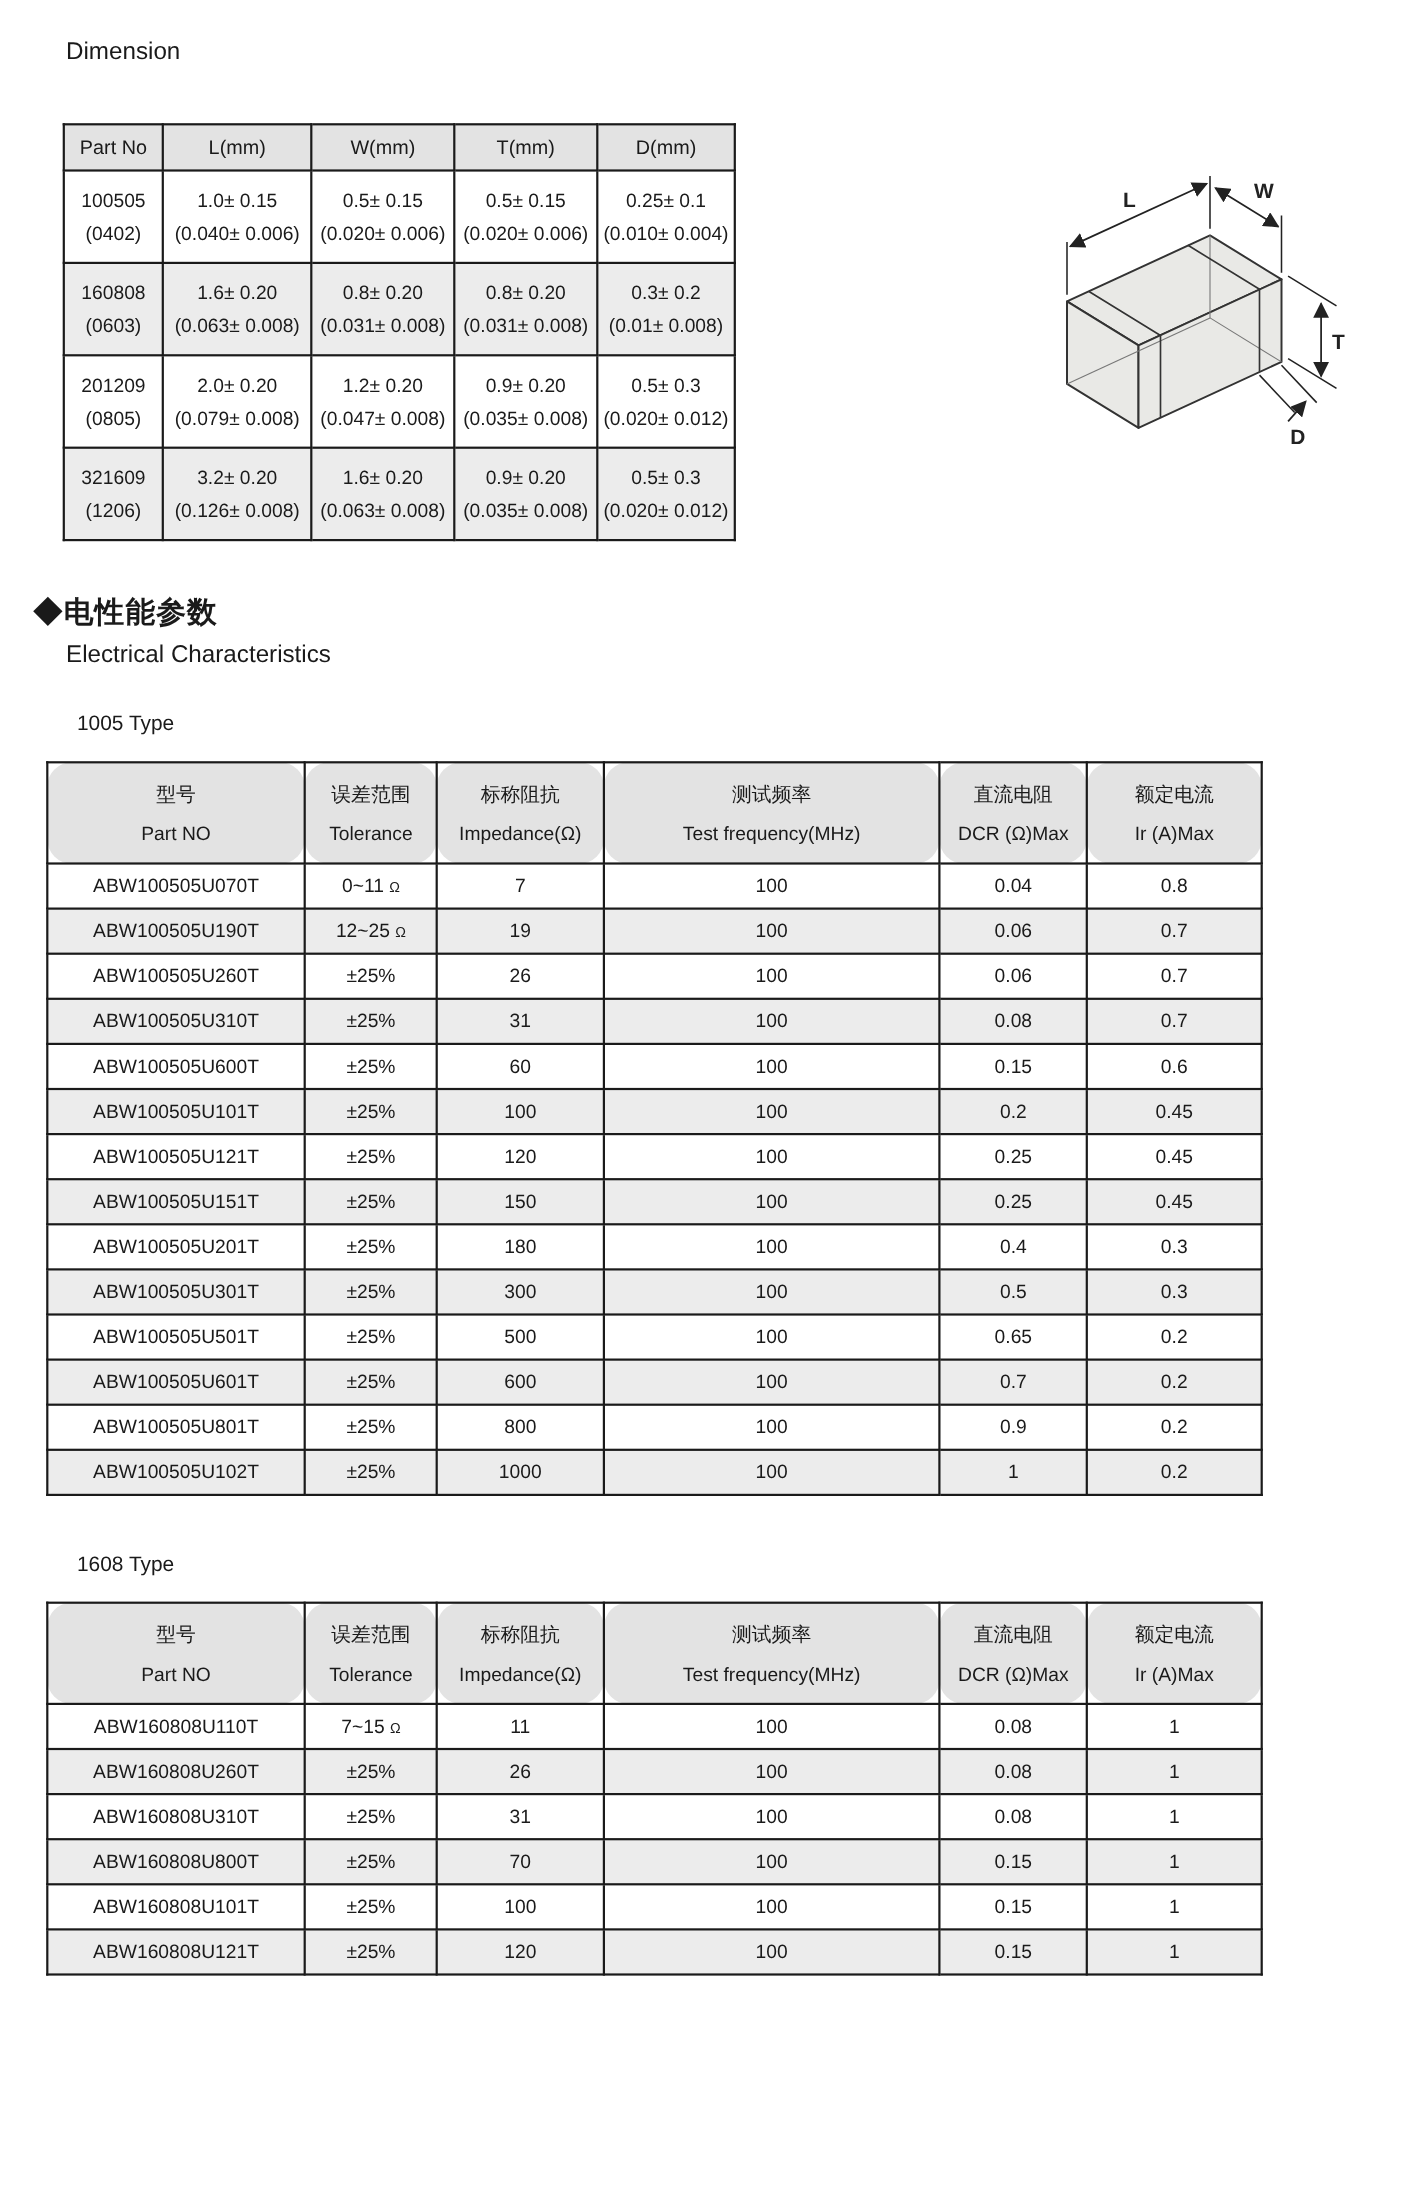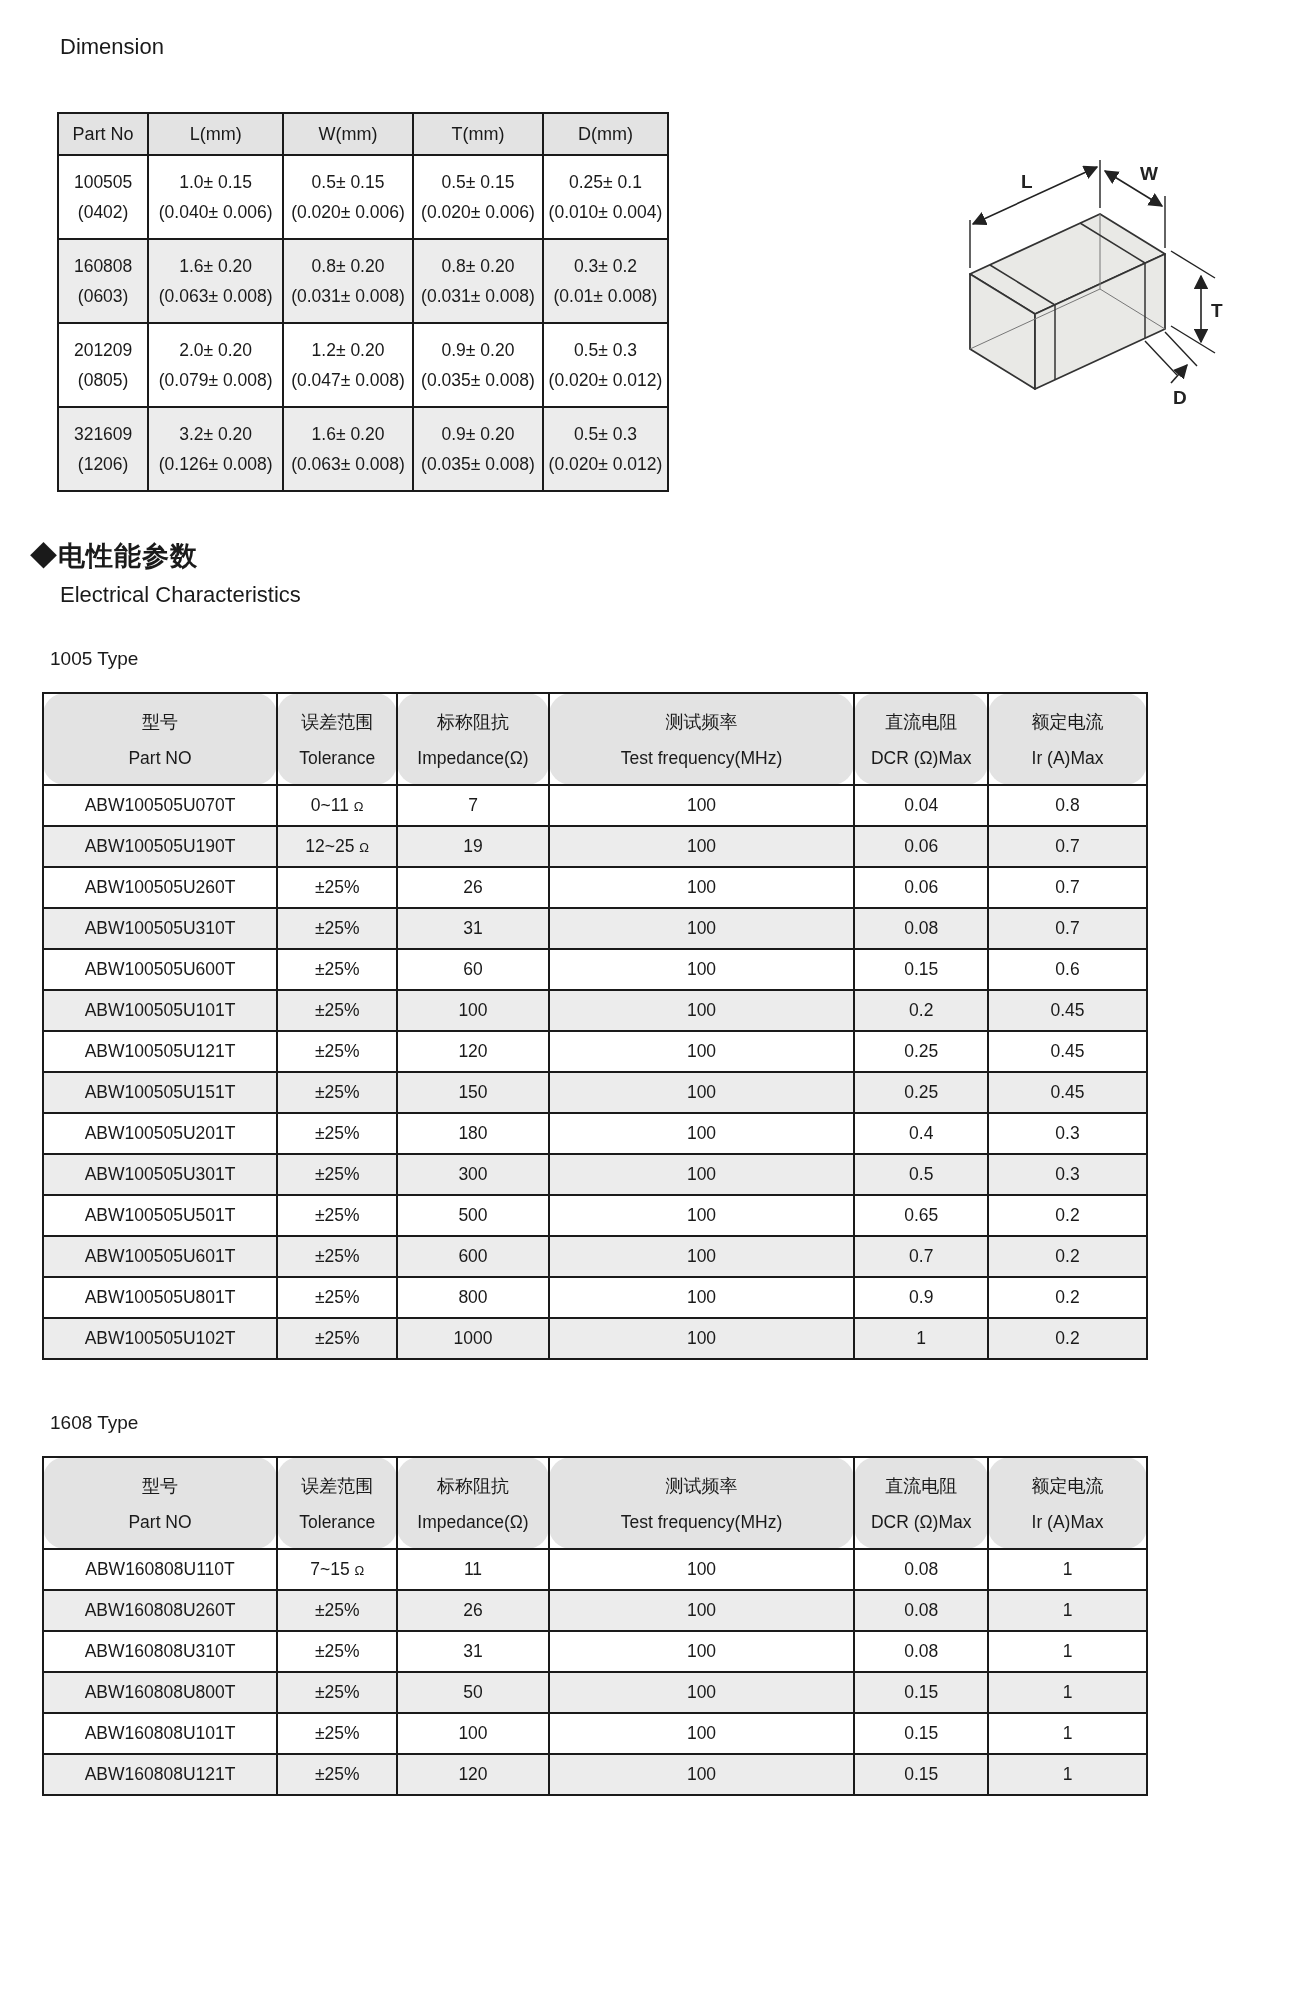--- a/index.html
+++ b/index.html
@@ -31,21 +31,21 @@
   .dim-table { position:absolute; left:57px; top:0; width:612px; }
   .dim-table th { background:#e3e3e3; height:42px; font-size:18px; }
   .dim-table td { height:84px; font-size:17.5px; line-height:30px; padding:2px 0; }
   .dim-table tbody tr:nth-child(even) td { background:#ececec; }
   .c-part{width:14.8%} .c-l{width:22.1%} .c-w{width:21.3%} .c-t{width:21.3%} .c-d{width:20.5%}
 
   .chip-svg { position:absolute; left:935px; top:40px; width:320px; height:290px; }
   .chip-svg text { font-family:"Liberation Sans",sans-serif; font-size:19px; font-weight:bold; fill:#222; }
 
   
-  .type-label { font-size:19px; margin:40px 0 0 50px; }
+  .type-label { font-size:19px; margin:40px 0 0 70px; }
   .elec-table { margin:22px 0 0 42px; width:1106px; }
   .elec-table th { background:#e3e3e3; height:92px; font-size:17.5px; padding:4px 0;border-radius:22px; }
   .elec-table th .cn { font-size:18px; display:block; margin-bottom:14px; }
   .elec-table th .en { font-size:17.5px; display:block; }
   .elec-table td { height:41px; font-size:17.5px; }
   .elec-table tbody tr:nth-child(even) td { background:#ececec; }
   .e-part{width:21.2%} .e-tol{width:10.9%} .e-imp{width:13.7%}
   .e-frq{width:27.7%} .e-dcr{width:12.1%} .e-ir{width:14.4%}
   .omega { font-size:13px; }
 </style>
@@ -432,21 +432,21 @@
           <td>ABW160808U310T</td>
           <td>±25%</td>
           <td>31</td>
           <td>100</td>
           <td>0.08</td>
           <td>1</td>
         </tr>
         <tr>
           <td>ABW160808U800T</td>
           <td>±25%</td>
-          <td>50</td>
+          <td>70</td>
           <td>100</td>
           <td>0.15</td>
           <td>1</td>
         </tr>
         <tr>
           <td>ABW160808U101T</td>
           <td>±25%</td>
           <td>100</td>
           <td>100</td>
           <td>0.15</td>

